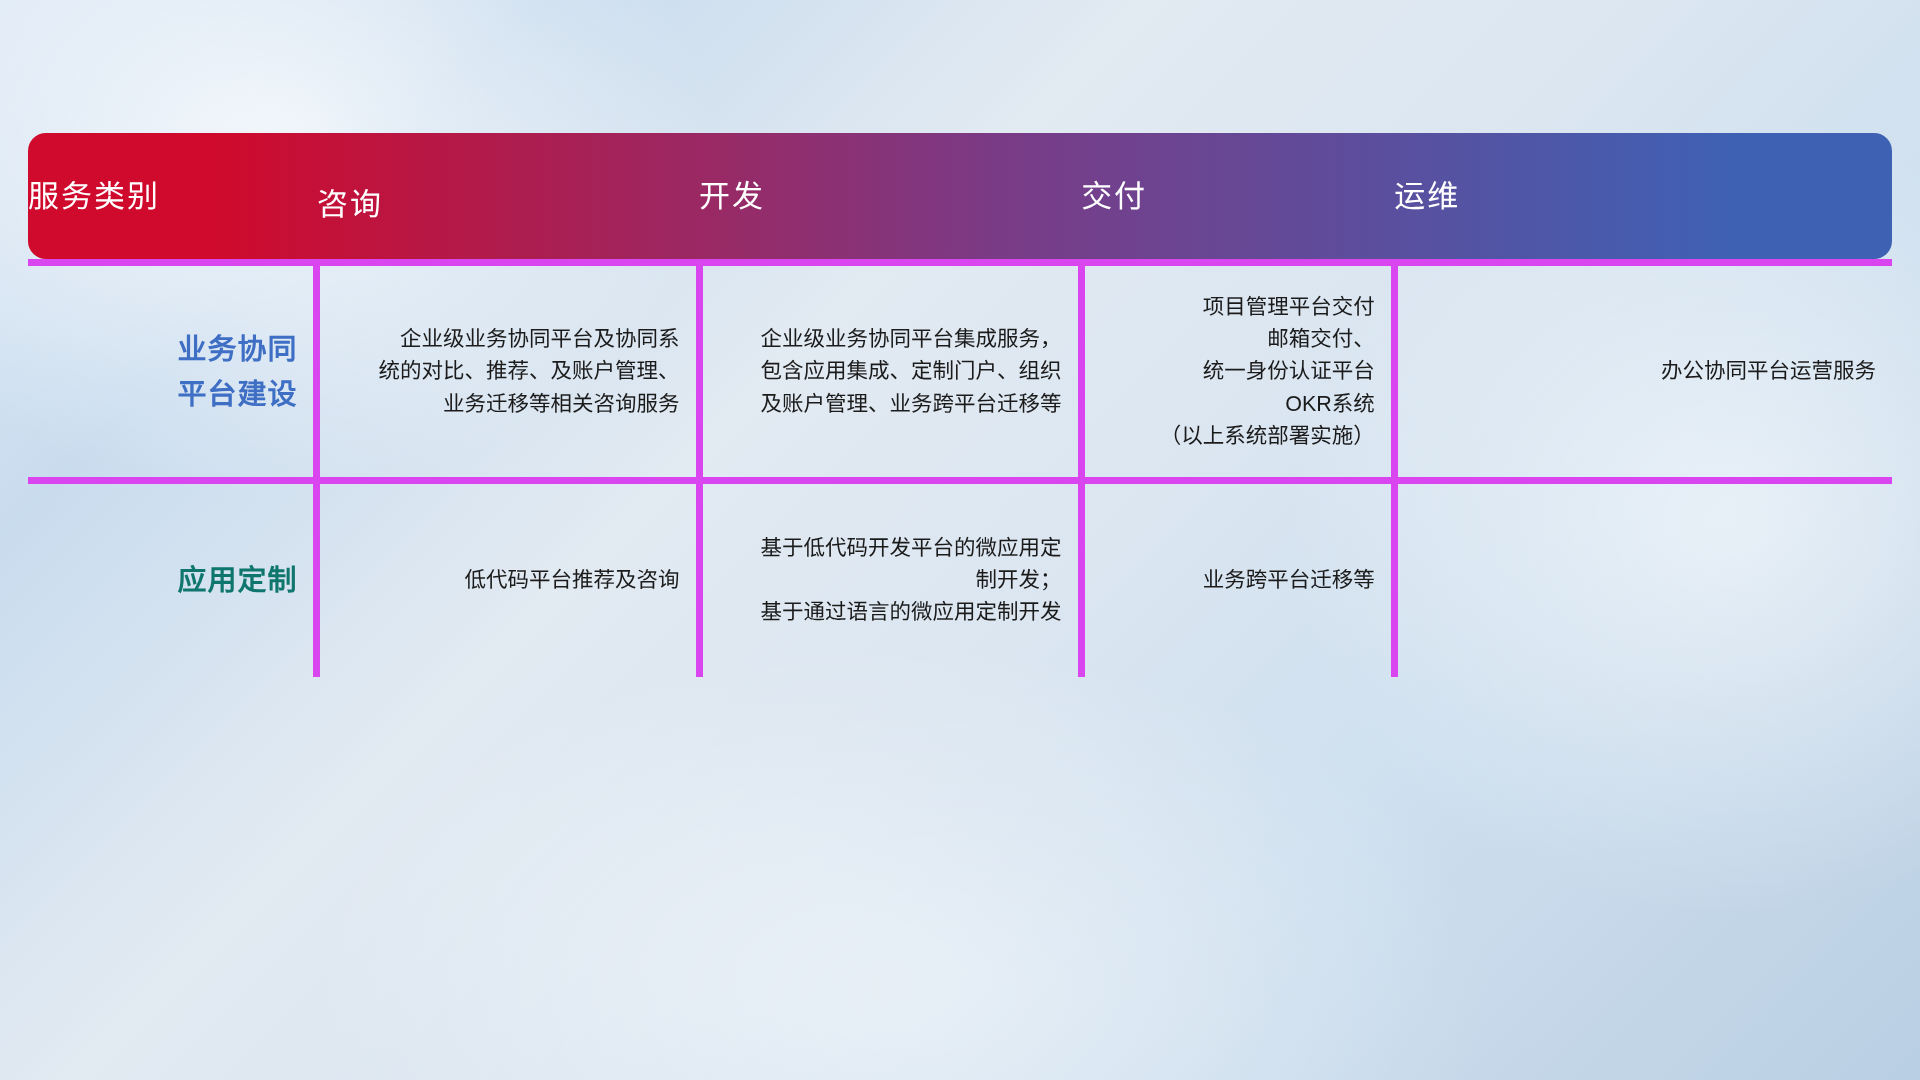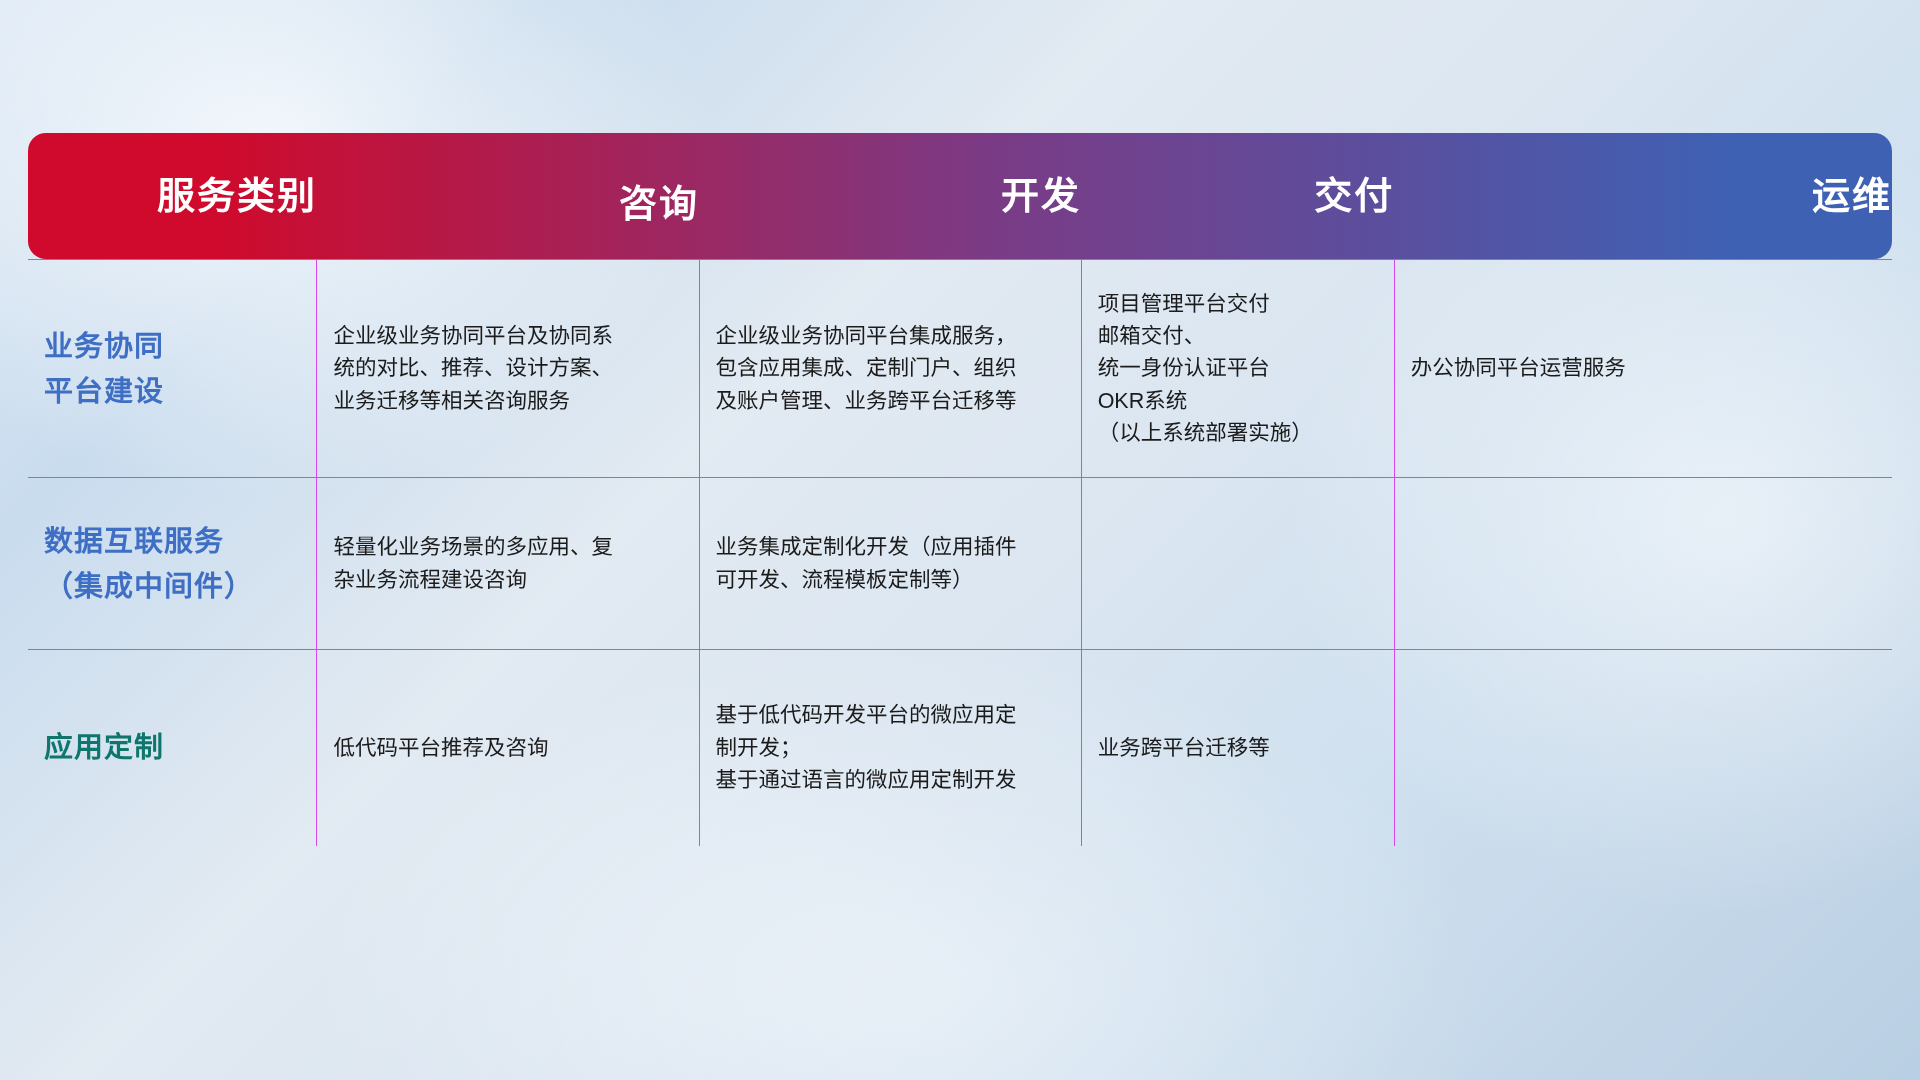--- a/index.html
+++ b/index.html
@@ -58,32 +58,32 @@
   .head-bar {
     position: relative;
     height: 126px;
     background: linear-gradient(90deg, #cf0a2c 0%, #c3173f 14%, #a32a60 33%, #7a3b86 52%, #5c4a9e 70%, #4a58ac 85%, #3e61b4 100%);
     border-radius: 18px;
     display: flex;
     align-items: center;
   }
   .head-cell {
     color: #ffffff;
-    font-size: 38px;
-    font-weight: bold;
+    font-size: 31px;
+    font-weight: normal;
     letter-spacing: 2px;
-    text-align: right;
+    text-align: left;
     line-height: 1;
   }
 
   
   tbody td {
-    border: 1px solid #d946ef;
+    border: 7px solid #d946ef;
     vertical-align: middle;
-    text-align: left;
+    text-align: right;
     font-size: 21.5px;
     color: #1b1b1b;
     line-height: 1.5;
     padding: 18px 16px;
     background: transparent;
   }
   tbody tr td:first-child {
     border-left: 0;
   }
   tbody tr td:last-child {
@@ -137,57 +137,37 @@
       </tr>
     </thead>
     <tbody>
       <tr class="r1">
         <td class="cat" style="color: rgb(63, 111, 196);">
             <span class="cell-text">业务协同
 平台建设</span>
           </td>
         <td>
             <span class="cell-text">企业级业务协同平台及协同系
-统的对比、推荐、设计方案、
+统的对比、推荐、及账户管理、
 业务迁移等相关咨询服务</span>
           </td>
         <td>
             <span class="cell-text">企业级业务协同平台集成服务，
 包含应用集成、定制门户、组织
 及账户管理、业务跨平台迁移等</span>
           </td>
         <td>
             <span class="cell-text">项目管理平台交付
 邮箱交付、
 统一身份认证平台
 OKR系统
 （以上系统部署实施）</span>
           </td>
         <td>
             <span class="cell-text">办公协同平台运营服务</span>
-          </td>
-      </tr>
-      <tr class="r2">
-        <td class="cat" style="color: rgb(63, 111, 196);">
-            <span class="cell-text">数据互联服务
-（集成中间件）</span>
-          </td>
-        <td>
-            <span class="cell-text">轻量化业务场景的多应用、复
-杂业务流程建设咨询</span>
-          </td>
-        <td>
-            <span class="cell-text">业务集成定制化开发（应用插件
-可开发、流程模板定制等）</span>
-          </td>
-        <td>
-            <span class="cell-text"></span>
-          </td>
-        <td>
-            <span class="cell-text"></span>
           </td>
       </tr>
       <tr class="r3">
         <td class="cat" style="color: #0f766e;">
             <span class="cell-text">应用定制</span>
           </td>
         <td>
             <span class="cell-text">低代码平台推荐及咨询</span>
           </td>
         <td>

